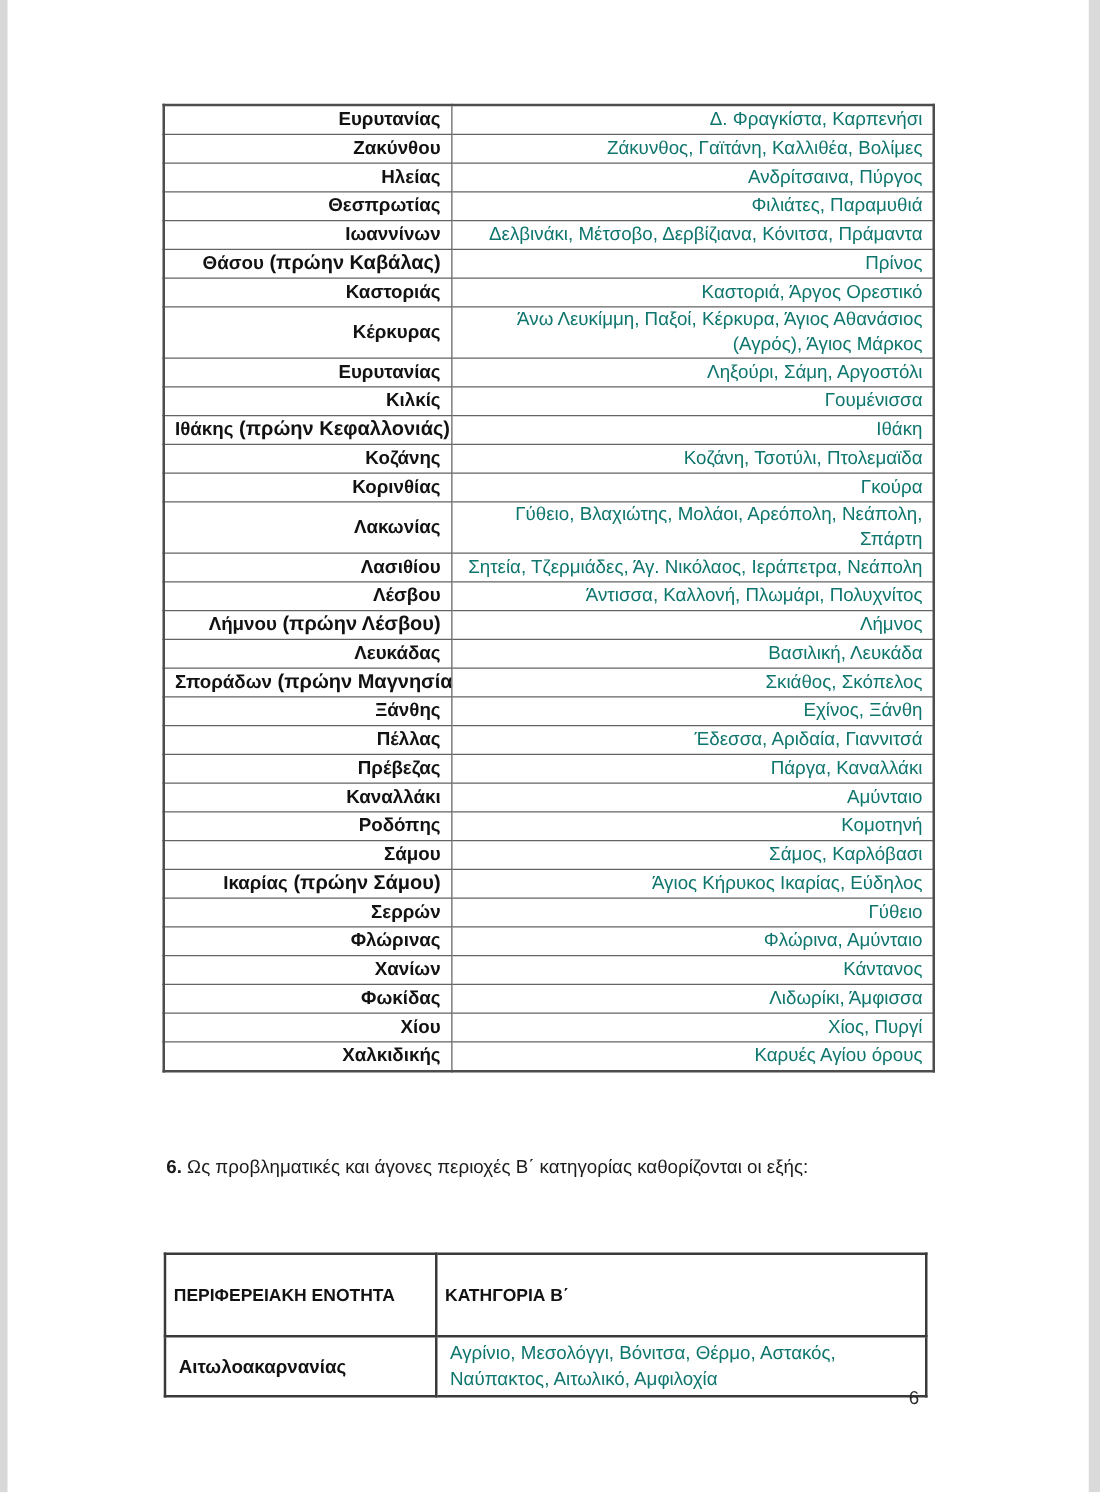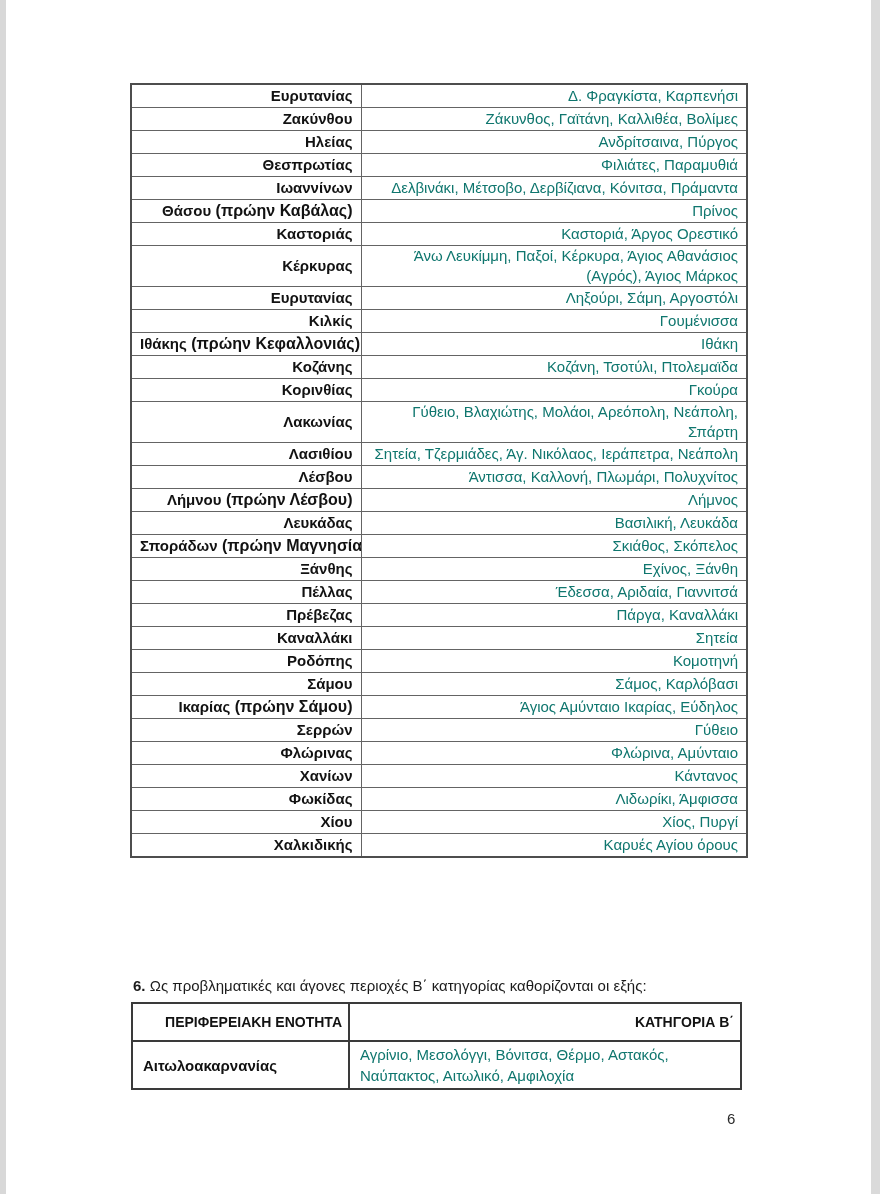--- a/index.html
+++ b/index.html
@@ -52,21 +52,21 @@
   col.c-areas-a  { width: 386px; }
   td.region-cell { font-weight: 700; white-space: nowrap; overflow: hidden; }
   .region { font-weight: 700; color: #121212; }
   .note   { font-weight: 700; font-size: 16px; color: #121212; }
   td.areas-cell { color: #0f766e; }
 
   
   .para6 {
     position: absolute;
     left: 133px;
-    top: 960px;
+    top: 908px;
     width: 620px;
     font-size: 15px;
     line-height: 22px;
     color: #1b1b1b;
   }
   .para6 .num { font-weight: 700; }
 
   
   .table-b-wrap {
     position: absolute;
@@ -78,23 +78,23 @@
   table.table-b th,
   table.table-b td {
     border: 2px solid #3a3a3a;
     background: #ffffff;
     vertical-align: middle;
   }
   table.table-b th {
     height: 36px;
     font-size: 14px;
     font-weight: 700;
-    text-align: right;
+    text-align: left;
     color: #121212;
-    padding: 0 6px;
+    padding: 14px 6px;
   }
   table.table-b td {
     padding: 2px 10px;
     font-size: 15px;
     line-height: 21px;
   }
   col.c-region-b { width: 217px; }
   col.c-areas-b  { width: 392px; }
   table.table-b td.region-cell { font-weight: 700; }
 
@@ -205,33 +205,33 @@
           <tr>
             <td class="region-cell"><span class="region">Πέλλας</span></td>
             <td class="areas-cell">Έδεσσα, Αριδαία, Γιαννιτσά</td>
           </tr>
           <tr>
             <td class="region-cell"><span class="region">Πρέβεζας</span></td>
             <td class="areas-cell">Πάργα, Καναλλάκι</td>
           </tr>
           <tr>
             <td class="region-cell"><span class="region">Καναλλάκι</span></td>
-            <td class="areas-cell">Σητεία</td>
+            <td class="areas-cell">Αμύνταιο</td>
           </tr>
           <tr>
             <td class="region-cell"><span class="region">Ροδόπης</span></td>
             <td class="areas-cell">Κομοτηνή</td>
           </tr>
           <tr>
             <td class="region-cell"><span class="region">Σάμου</span></td>
             <td class="areas-cell">Σάμος, Καρλόβασι</td>
           </tr>
           <tr>
             <td class="region-cell"><span class="region">Ικαρίας</span><span class="note"> (πρώην Σάμου)</span></td>
-            <td class="areas-cell">Άγιος Αμύνταιο Ικαρίας, Εύδηλος</td>
+            <td class="areas-cell">Άγιος Κήρυκος Ικαρίας, Εύδηλος</td>
           </tr>
           <tr>
             <td class="region-cell"><span class="region">Σερρών</span></td>
             <td class="areas-cell">Γύθειο</td>
           </tr>
           <tr>
             <td class="region-cell"><span class="region">Φλώρινας</span></td>
             <td class="areas-cell">Φλώρινα, Αμύνταιο</td>
           </tr>
           <tr>

